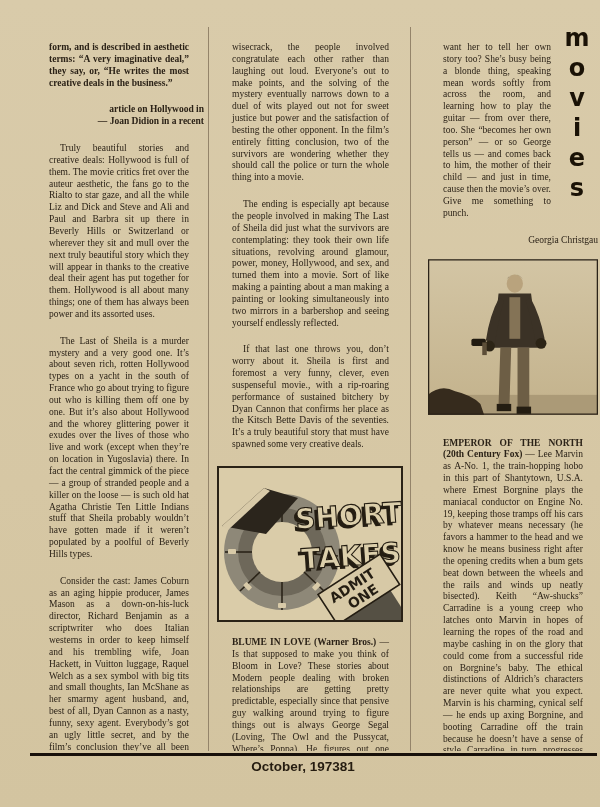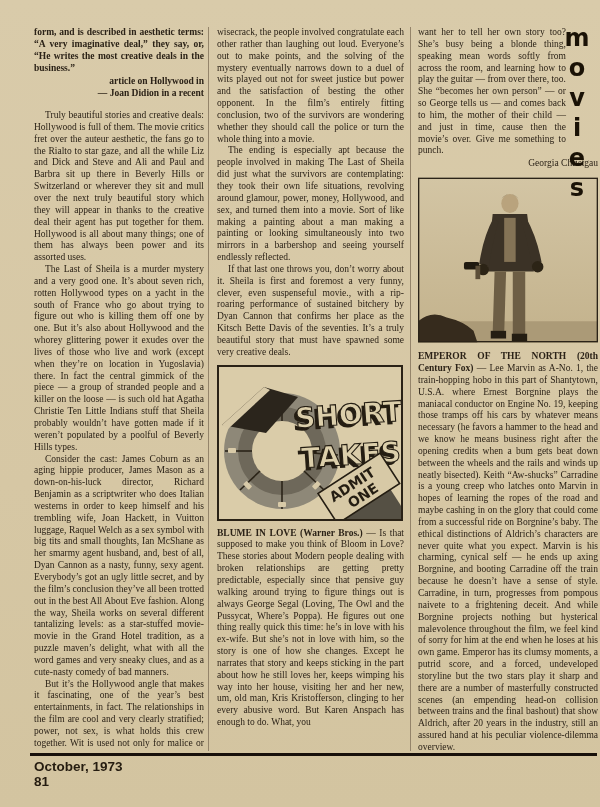--- a/index.html
+++ b/index.html
@@ -15,22 +15,22 @@
   }
   .columns {
     display: flex;
     padding: 27px 0 0 34px;
     height: 751px;
   }
   .col { overflow: hidden; height: 724px;
     font-size: 9.5px; line-height: 11.85px; text-align: justify; }
   .col-1 { width: 170px; }
   .col-2 { width: 196px; margin-left: 4px; border-left: 1px solid #94846a; padding-left: 8px; }
-  .col-3 { width: 188px; margin-left: 6px; border-left: 1px solid #94846a; padding-left: 7px; }
-  p { margin: 0; }
+  .col-3 { width: 188px; margin-left: 6px; border-left: 1px solid #94846a; padding-left: 17px; }
+  p { margin: 15px; }
   .ind { text-indent: 11px; }
   .intro-quote { font-weight: bold; }
   .attribution { font-weight: bold; text-align: right; margin: 2px 0 10px 0; }
   .attribution .it { font-style: italic; }
   .sig { text-align: right; font-style: normal; margin: 1px 0 4px 0; }
   .lead-in { font-weight: bold; }
   .pr-logo { padding-right: 32px; }
   
   .movies-logo {
     position: absolute; top: 24px; right: 11px;
@@ -46,23 +46,23 @@
     background: #dacca9;
   }
   .st-box svg { display: block; }
   
   .photo { margin: 4px 0 5px 0; }
   .photo svg { display: block; }
   
   .footer-rule { position: absolute; left: 30px; right: 3px; top: 753px; height: 3px; background: #17100a; }
   .footer-row {
     position: absolute; top: 759px; left: 34px; right: 28px;
-    display: flex; justify-content: space-between;
+    display: flex; justify-content: center;
     font-family: "Liberation Sans", sans-serif; font-weight: bold;
-    font-size: 13.5px; color: #251c10; flex-direction: column;
+    font-size: 13.5px; color: #251c10;
   }
 </style>
 </head>
 <body>
 
 <div class="page">
 
   <div class="movies-logo">movies</div>
 
   <div class="columns">

